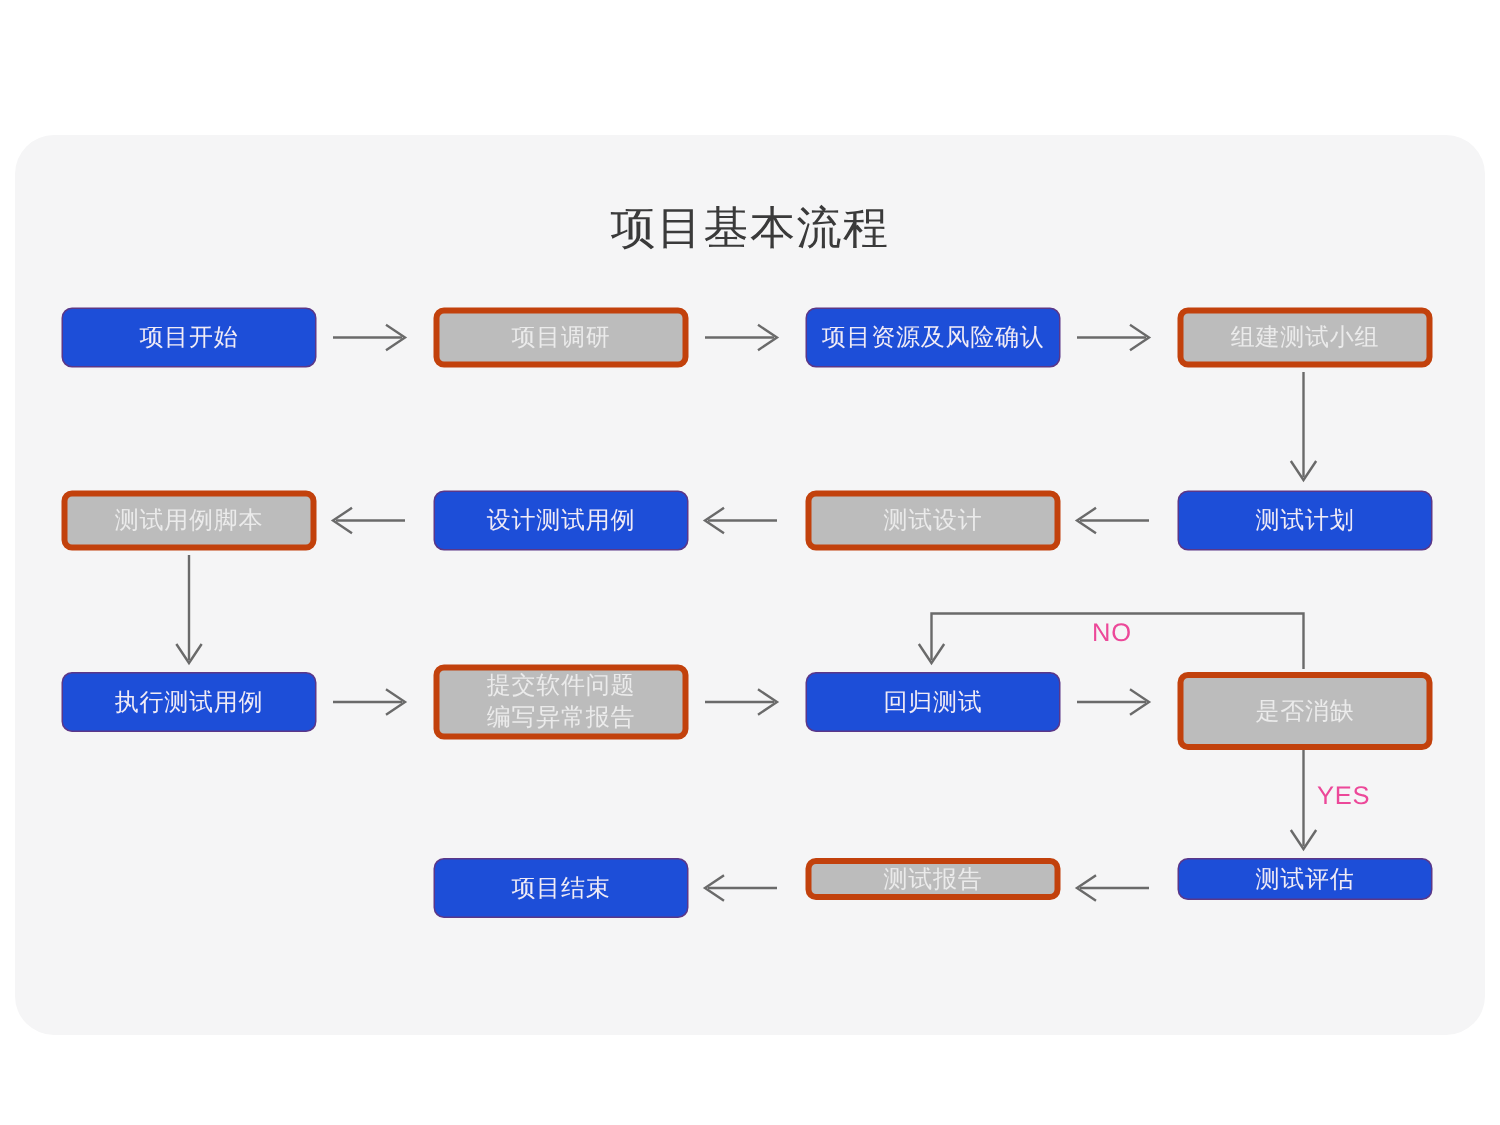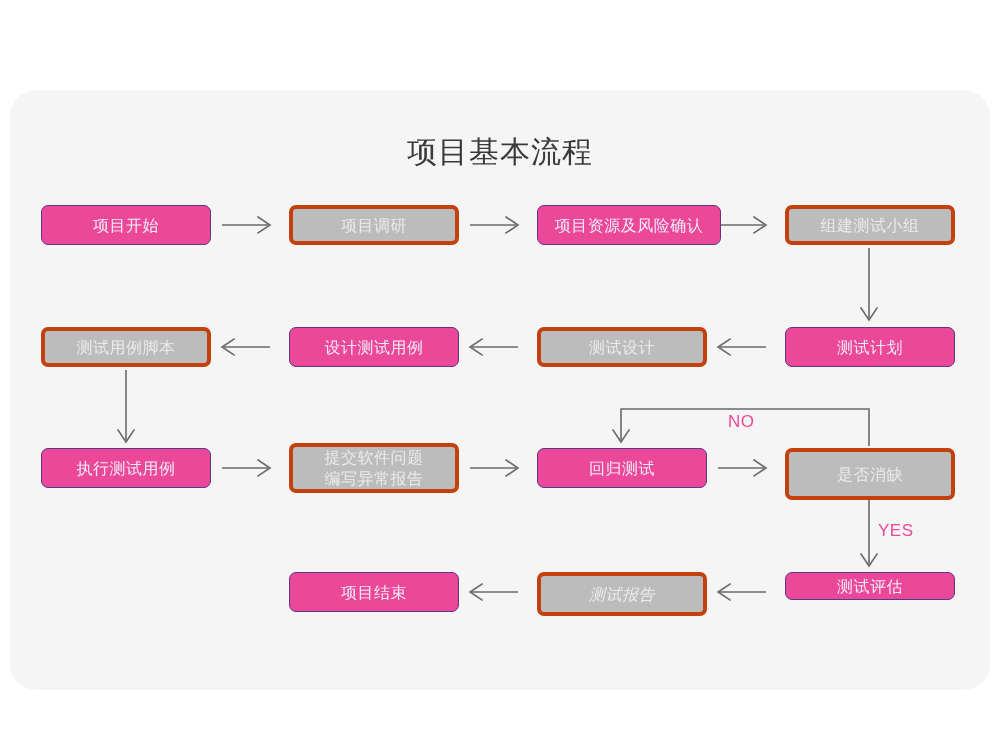--- a/index.html
+++ b/index.html
@@ -37,21 +37,21 @@
     align-items:center;
     justify-content:center;
     text-align:center;
     border-radius:7px;
     font-size:16px;
     line-height:21px;
     white-space:pre-line;
     letter-spacing:.5px;
   }
   .node.purple{
-    background:#ec4899;
+    background:#1d4ed8;
     border:1px solid #5b3788;
     color:#f0ebf6;
   }
   .node.gray{
     background:#bcbcbc;
     border:4px solid #c2410c;
     color:#ebebeb;
   }
 
   
@@ -166,21 +166,21 @@
     </g>
   </svg>
 
   <div class="edge-label" style="left:728px;top:412px;">NO</div>
   <div class="edge-label" style="left:878px;top:521px;">YES</div>
 
   <div class="node purple" style="left:41px;top:205px;width:170px;height:40px;">项目开始</div>
 
   <div class="node gray" style="left:289px;top:205px;width:170px;height:40px;">项目调研</div>
 
-  <div class="node purple" style="left:537px;top:205px;width:184px;height:40px;">项目资源及风险确认</div>
+  <div class="node purple" style="left:537px;top:205px;width:170px;height:40px;">项目资源及风险确认</div>
 
   <div class="node gray" style="left:785px;top:205px;width:170px;height:40px;">组建测试小组</div>
 
   <div class="node gray" style="left:41px;top:327px;width:170px;height:40px;">测试用例脚本</div>
 
   <div class="node purple" style="left:289px;top:327px;width:170px;height:40px;">设计测试用例</div>
 
   <div class="node gray" style="left:537px;top:327px;width:170px;height:40px;">测试设计</div>
 
   <div class="node purple" style="left:785px;top:327px;width:170px;height:40px;">测试计划</div>
@@ -189,17 +189,17 @@
 
   <div class="node gray" style="left:289px;top:443px;width:170px;height:50px;">提交软件问题
 编写异常报告</div>
 
   <div class="node purple" style="left:537px;top:448px;width:170px;height:40px;">回归测试</div>
 
   <div class="node gray" style="left:785px;top:448px;width:170px;height:52px;">是否消缺</div>
 
   <div class="node purple" style="left:289px;top:572px;width:170px;height:40px;">项目结束</div>
 
-  <div class="node gray" style="left:537px;top:572px;width:170px;height:44px;font-style:italic;">测试报告</div>
+  <div class="node gray" style="left:537px;top:572px;width:170px;height:28px;">测试报告</div>
 
   <div class="node purple" style="left:785px;top:572px;width:170px;height:28px;">测试评估</div>
 
 </div>
 
 </body></html>

